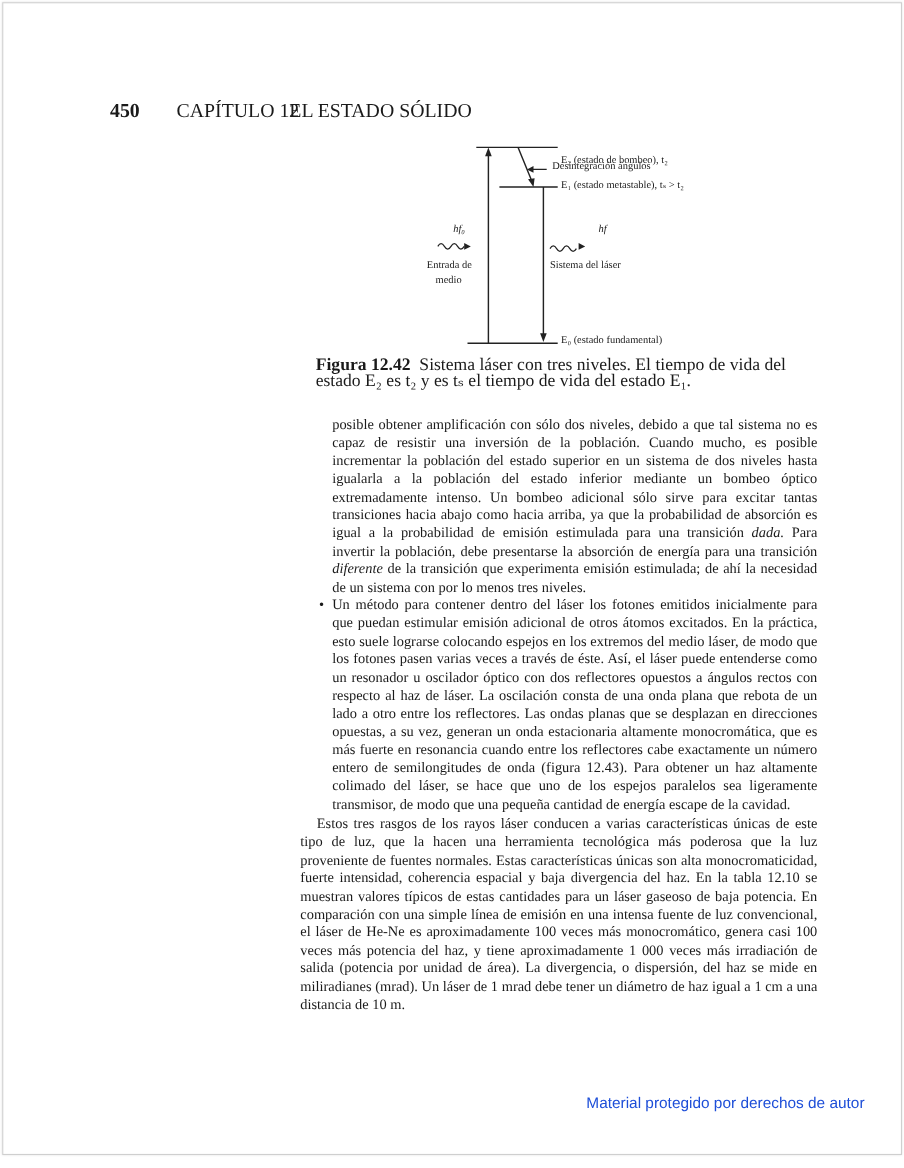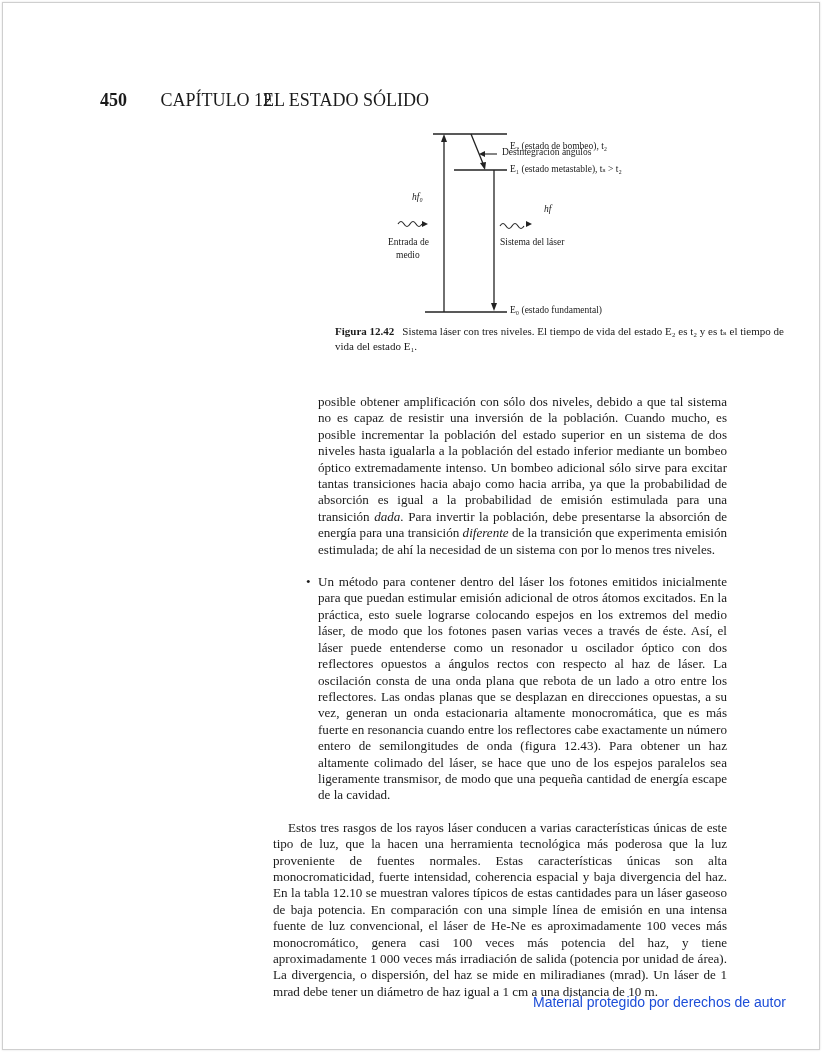--- a/index.html
+++ b/index.html
@@ -5,25 +5,25 @@
   html, body { margin: 0; padding: 0; background: #ffffff; }
   body { width: 822px; height: 1062px; position: relative; overflow: hidden;
          font-family: "Liberation Serif", "DejaVu Serif", serif; color: #1a1a1a; }
   .frame { position: absolute; left: 2px; top: 2px; width: 816px; height: 1046px;
            border: 1px solid #cfcfcf; box-shadow: 0 0 2px #e0e0e0; background: #fff; }
   .header { position: absolute; top: 90px; left: 100px; font-size: 18px; white-space: nowrap; font-family: Liberation Serif, serif; }
   .header .pagenum { font-weight: bold; display: inline-block; width: 56px; }
   .header .chapter { display: inline-block; width: 98px; }
   .diagram { position: absolute; left: 380px; top: 122px; width: 300px; height: 200px; }
   .diagram .lbl { position: absolute; font-size: 9.5px; white-space: nowrap; color: #1a1a1a; }
-  .caption { position: absolute; left: 287px; top: 324px; width: 455px; font-size: 11px; line-height: 15px; margin-left: 48px; }
+  .caption { position: absolute; left: 287px; top: 324px; width: 455px; font-size: 16px; line-height: 15px; }
   .caption b { font-weight: bold; margin-right: 8px; }
   .body { position: absolute; left: 287px; top: 378px; width: 456px; font-size: 13.1px;
           line-height: 16.4px; text-align: justify; }
-  .body p { margin: 16px; }
+  .body p { margin: 0; }
   .body .bul { position: relative; padding-left: 15px; text-align: justify; }
   .body .bul .dot { position: absolute; left: 3px; top: 0; }
   .body .indent-block { padding-left: 15px; }
   .body .para2 { text-indent: 15px; margin-left: -14px; margin-top: 2px; }
   .watermark { position: absolute; left: 533px; top: 994px; font-family: "Liberation Sans", sans-serif;
                font-size: 14px; color: #1d4ed8; }
 </style>
 </head>
 <body>
 
@@ -58,21 +58,21 @@
 
     <path d="M 18 102 q 3 -5 6 0 t 6 0 t 6 0 t 6 0" fill="none" stroke="#222" stroke-width="1.1"></path>
     <polygon points="48,102 42,99 42,105" fill="#222"></polygon>
 
     <path d="M 120 104 q 3 -5 6 0 t 6 0 t 6 0 t 6 0" fill="none" stroke="#222" stroke-width="1.1"></path>
     <polygon points="152,102 146,99 146,105" fill="#222"></polygon>
   </svg>
   <span class="lbl" style="left:130px; top:19px;">E₂ (estado de bombeo), t₂</span>
   <span class="lbl" style="left:122px; top:25px;">Desintegración ángulos</span>
   <span class="lbl" style="left:130px; top:41px;">E₁ (estado metastable), tₛ &gt; t₂</span>
-  <span class="lbl" style="left:32px; top:70px; font-style:italic;">hf₀</span>
+  <span class="lbl" style="left:32px; top:82px; font-style:italic;">hf₀</span>
   <span class="lbl" style="left:164px; top:82px; font-style:italic;">hf</span>
   <span class="lbl" style="left:8px; top:115px;text-align:right;">Entrada de</span>
   <span class="lbl" style="left:16px; top:128px;">medio</span>
   <span class="lbl" style="left:120px; top:115px;">Sistema del láser</span>
   <span class="lbl" style="left:130px; top:183px;text-align:center;">E₀ (estado fundamental)</span>
 </div>
 
 <div class="caption">
   <b>Figura 12.42</b><span>Sistema láser con tres niveles. El tiempo de vida del estado E₂ es t₂ y es tₛ el tiempo de vida del estado E₁.</span>
 </div>

